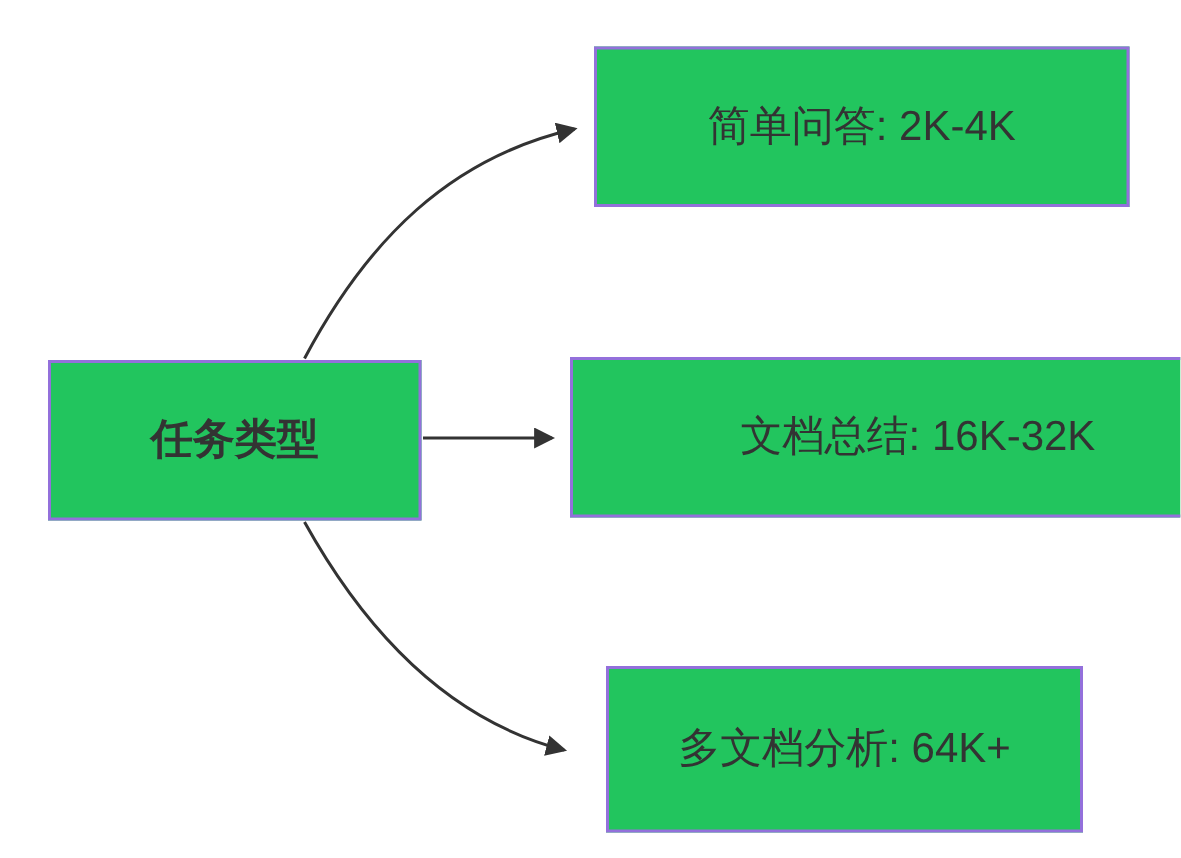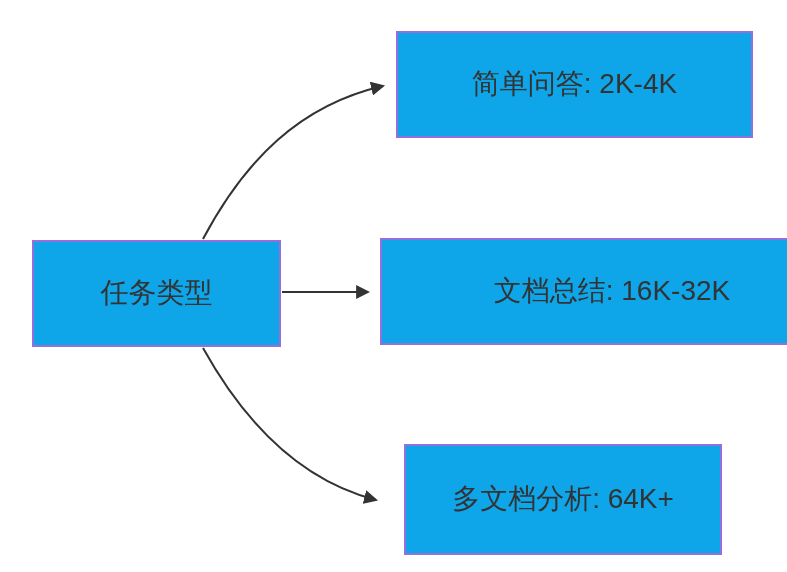--- a/index.html
+++ b/index.html
@@ -19,34 +19,34 @@
     position: absolute;
     left: 0;
     top: 0;
     width: 787px;
     height: 572px;
     pointer-events: none;
   }
   .node {
     position: absolute;
     box-sizing: border-box;
-    background: #0ea5e9;
+    background: #22c55e;
     border: 2px solid #9370DB;
     display: flex;
     align-items: center;
     justify-content: center;
     text-align: center;
   }
   .node-label {
     font-size: 28px;
     line-height: 1.3;
     color: #333333;
     white-space: nowrap;
   }
-  .node-root  { left: 32px;  top: 240px; width: 249px; height: 107px; }
+  .node-root  { left: 32px;  top: 240px; width: 249px; height: 107px; font-weight: bold; }
   .node-leaf0 { left: 396px; top: 31px;  width: 357px; height: 107px; }
   .node-leaf1 { left: 380px; top: 238px; width: 464px; height: 107px; }
   .node-leaf2 { left: 388px; top: 444px; width: 318px; height: 111px; margin-left: 16px; }
 </style>
 </head>
 <body>
 
 <div class="canvas">
 
   <svg class="edges-layer" width="787" height="572" viewBox="0 0 787 572" xmlns="http://www.w3.org/2000/svg">

